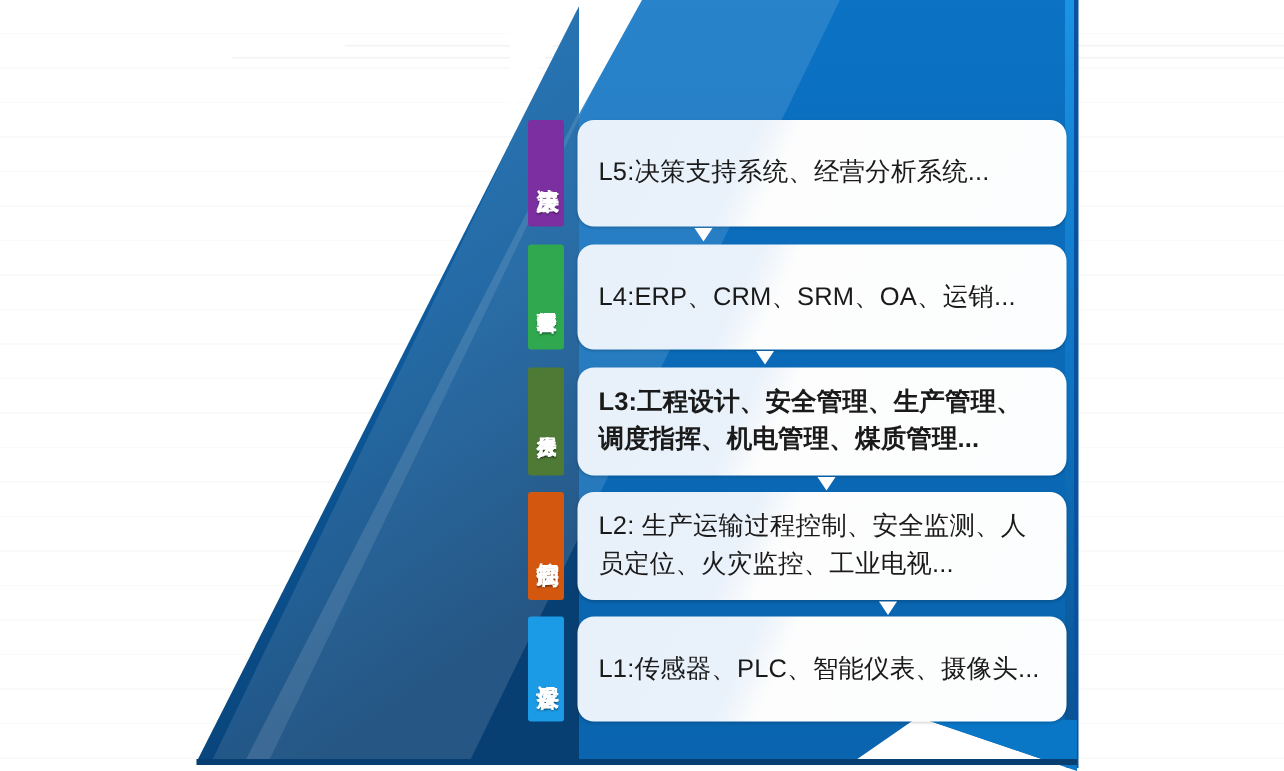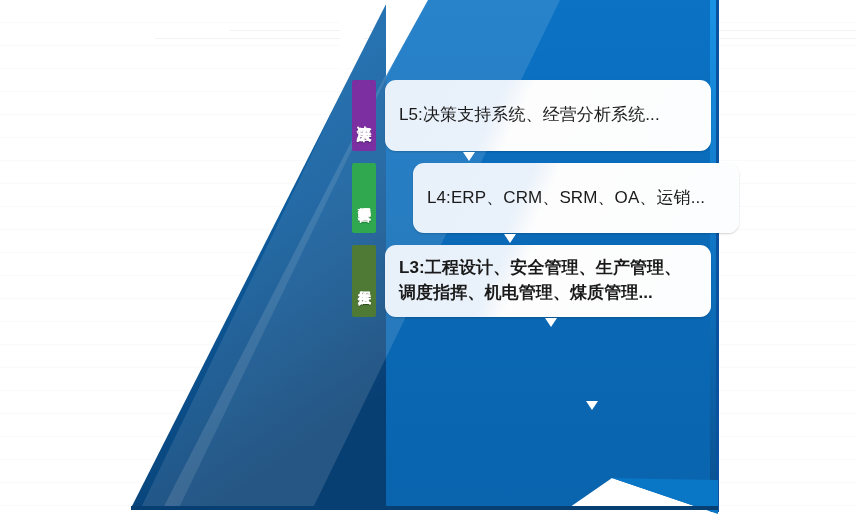--- a/index.html
+++ b/index.html
@@ -156,33 +156,45 @@
   <div class="rows">
 
     <div class="row" style="top:80px;height:71px;border-radius:30px;">
       <div class="tier-label" style="background:#7b2fa0;">决策层</div>
       <div class="tier-box" style="height:71px;">
         <span class="tier-text">L5:决策支持系统、经营分析系统...</span>
       </div>
     </div>
     <div class="connector" style="left:463px;top:152px;"></div>
 
-    <div class="row" style="top:163px;height:70px;gap:28px;">
+    <div class="row" style="top:163px;height:70px;">
       <div class="tier-label" style="background:#2fa84f;font-size:13px;letter-spacing:0px;">经营管理层</div>
       <div class="tier-box" style="height:70px;">
         <span class="tier-text">L4:ERP、CRM、SRM、OA、运销...</span>
       </div>
     </div>
     <div class="connector" style="left:504px;top:234px;"></div>
 
     <div class="row" style="top:245px;height:72px;">
       <div class="tier-label" style="background:#4f7a35;font-size:13px;letter-spacing:0px;">生产执行层</div>
       <div class="tier-box" style="height:72px;font-weight:bold;">
         <span class="tier-text">L3:工程设计、安全管理、生产管理、调度指挥、机电管理、煤质管理...</span>
       </div>
     </div>
     <div class="connector" style="left:545px;top:318px;"></div>
 
+    <div class="row" style="top:328px;height:72px;">
+      <div class="tier-label" style="background:#d4570f;">控制层</div>
+      <div class="tier-box" style="height:72px;">
+        <span class="tier-text">L2: 生产运输过程控制、安全监测、人员定位、火灾监控、工业电视...</span>
+      </div>
+    </div>
     <div class="connector" style="left:586px;top:401px;"></div>
 
+    <div class="row" style="top:411px;height:70px;">
+      <div class="tier-label" style="background:#1b9ae6;">设备层</div>
+      <div class="tier-box" style="height:70px;">
+        <span class="tier-text">L1:传感器、PLC、智能仪表、摄像头...</span>
+      </div>
+    </div>
 
   </div>
 </div>
 
 </body></html>

